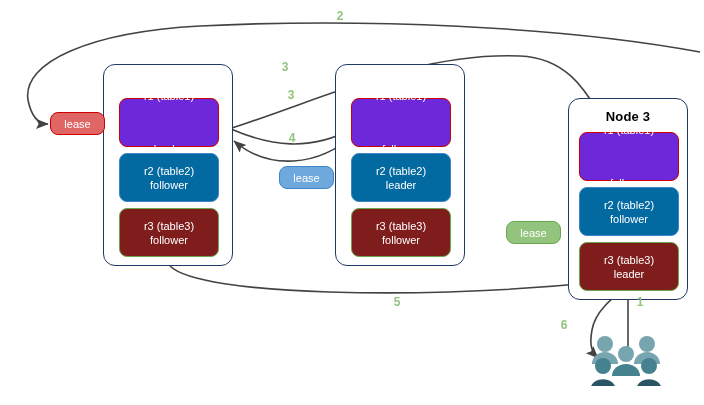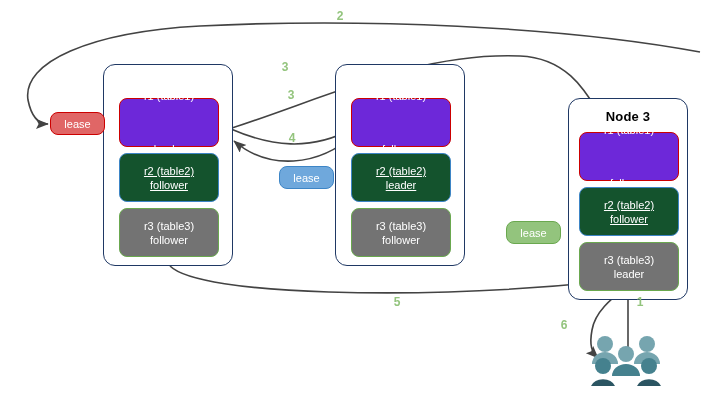--- a/index.html
+++ b/index.html
@@ -49,22 +49,22 @@
     flex-direction: column;
     align-items: center;
     justify-content: center;
     color: #ffffff;
     font-size: 11px;
     line-height: 14px;
     text-align: center;
   }
   .replica .l1, .replica .l2 { display: block; }
   .rep-red    { background: #6d28d9; border: 1.6px solid #cc0000; gap: 39px; }
-  .rep-blue   { background: #14532d; border: 1.6px solid #3d85c6; text-decoration: underline; }
-  .rep-green  { background: #737373; border: 1.6px solid #6aa84f; }
+  .rep-blue   { background: #0369a1; border: 1.6px solid #3d85c6; }
+  .rep-green  { background: #7f1d1d; border: 1.6px solid #6aa84f; }
 
   .lease {
     position: absolute;
     height: 23px;
     border-radius: 8px;
     box-sizing: border-box;
     display: flex;
     align-items: center;
     justify-content: center;
     color: #ffffff;

